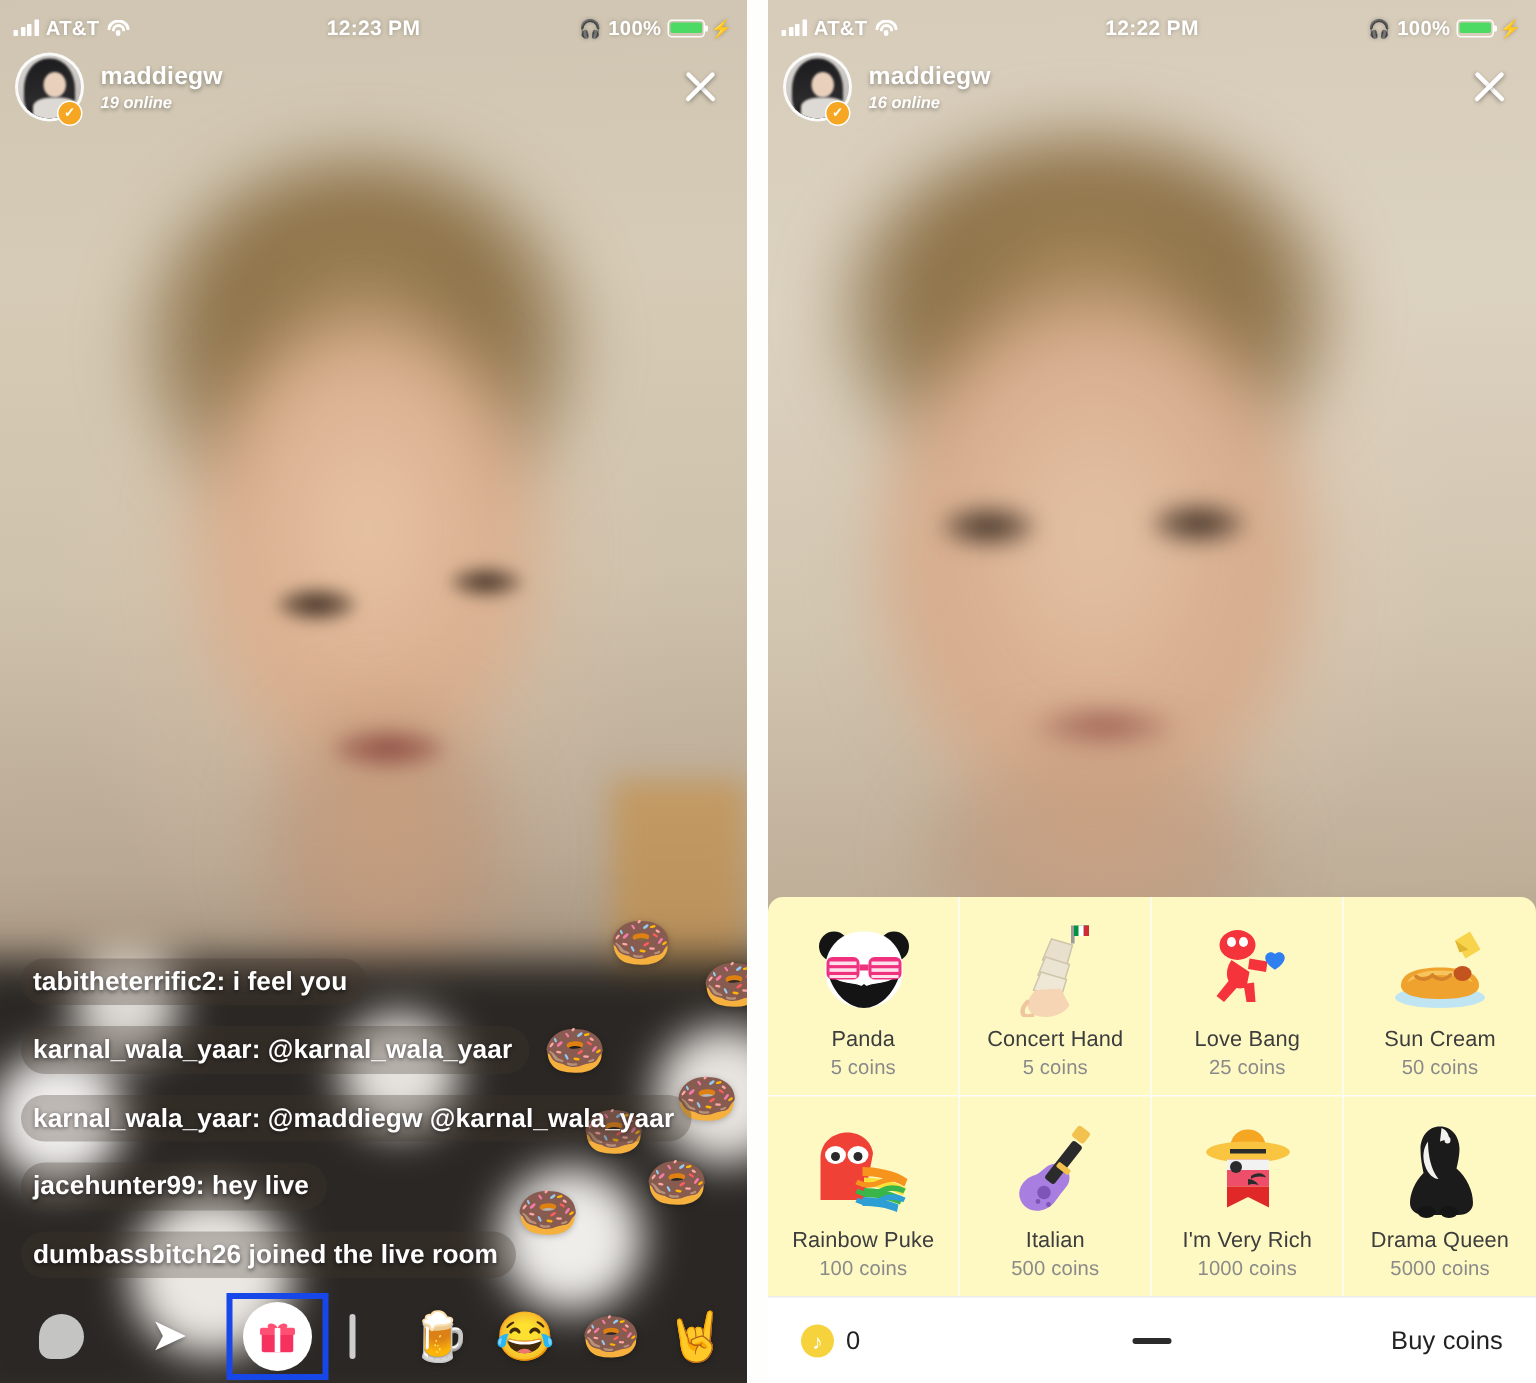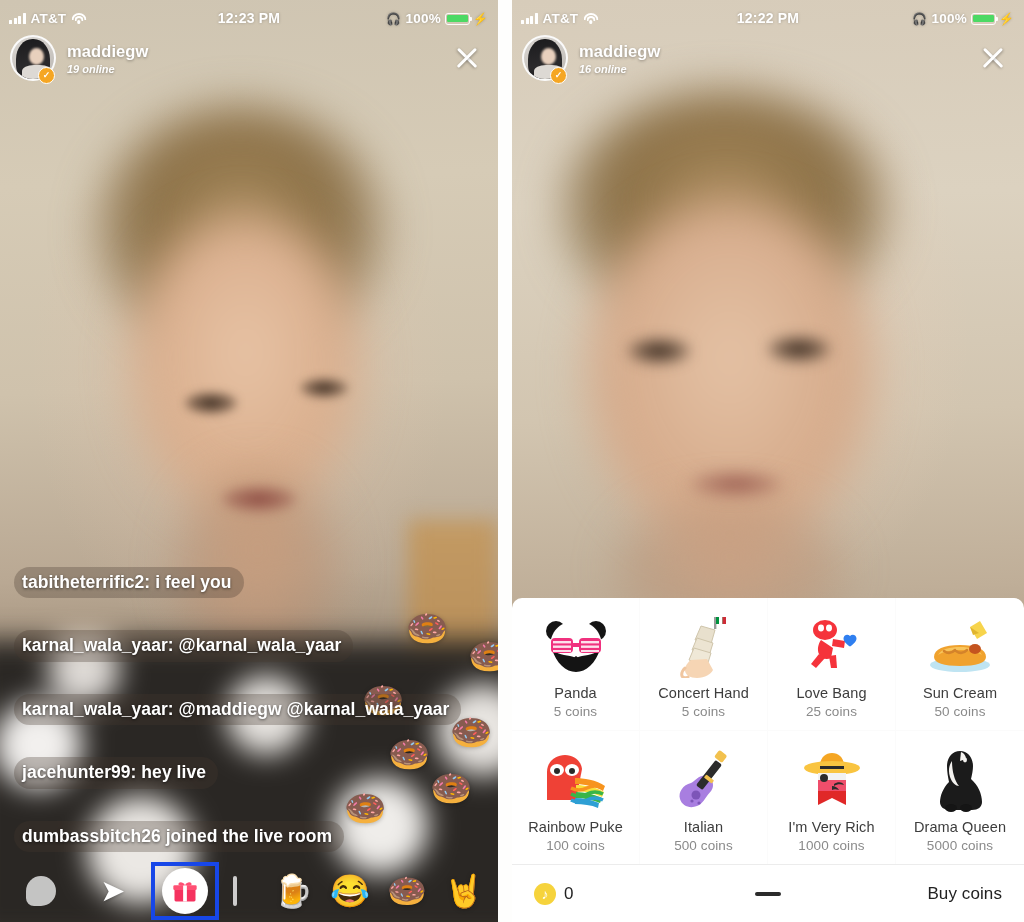--- a/index.html
+++ b/index.html
@@ -122,21 +122,21 @@
   .closebtn { margin-left:auto; width:34px; height:34px; position:relative; cursor:pointer; }
   .closebtn::before,.closebtn::after {
     content:""; position:absolute; left:50%; top:50%; width:26px; height:3.4px;
     background:#fff; border-radius:2px; transform-origin:center;
     box-shadow:0 1px 3px rgba(0,0,0,.3); }
   .closebtn::before { transform:translate(-50%,-50%) rotate(45deg); }
   .closebtn::after  { transform:translate(-50%,-50%) rotate(-45deg); }
 
   
   .chat { position:absolute; left:0; right:0; bottom:62px; z-index:25;
-          padding:0 10px 8px 14px; display:flex; flex-direction:column; gap:32px; }
+          padding:0 10px 8px 14px; display:flex; flex-direction:column; gap:14px; }
   .msg { color:#fff; font-size:17.5px; line-height:1.28; font-weight:bold;
          letter-spacing:.05px; text-shadow:0 1px 3px rgba(0,0,0,.55);
          background:rgba(70,55,45,.30); border-radius:16px;
          padding:4px 12px 5px 8px; align-self:flex-start; max-width:96%; }
 
   
   .donuts { position:absolute; right:0; bottom:60px; width:160px; height:260px; z-index:24;
             pointer-events:none; }
   .donuts span { position:absolute; font-size:34px; filter:blur(.4px) drop-shadow(0 1px 2px rgba(0,0,0,.25)); }
 
@@ -150,21 +150,21 @@
   .giftwrap { position:relative; margin-left:18px; width:68px; height:58px;
               border:4px solid #1747e8; display:flex; align-items:center; justify-content:center; }
   .giftbtn { width:46px; height:46px; border-radius:50%; background:#fff;
              display:flex; align-items:center; justify-content:center; }
   .sep { width:4px; height:30px; background:rgba(235,235,235,.85); border-radius:2px; margin:0 0 0 14px; }
   .emojis { margin-left:auto; display:flex; align-items:center; gap:17px; padding-right:6px; }
   .emojis span { font-size:32px; line-height:1; filter:drop-shadow(0 1px 2px rgba(0,0,0,.25)); }
 
   
   .giftpanel { position:absolute; left:0; right:0; bottom:0; height:324px; z-index:30;
-               background:#ffffff; border-radius:10px 10px 0 0; overflow:hidden;
+               background:#fef9c3; border-radius:10px 10px 0 0; overflow:hidden;
                display:flex; flex-direction:column; }
   .giftgrid { flex:1 1 auto; display:grid; grid-template-columns:repeat(4,1fr);
               grid-template-rows:repeat(2,1fr); }
   .giftcell { position:relative; display:flex; flex-direction:column;
               align-items:center; justify-content:center; gap:0;
               border-right:1.5px solid #fbfbfb; border-bottom:1.5px solid #fbfbfb;
               cursor:pointer; }
   .giftcell:nth-child(4n) { border-right:none; }
   .giftcell:nth-child(n+5) { border-bottom:none; }
   .gicon { width:74px; height:74px; display:flex; align-items:center; justify-content:center; }

